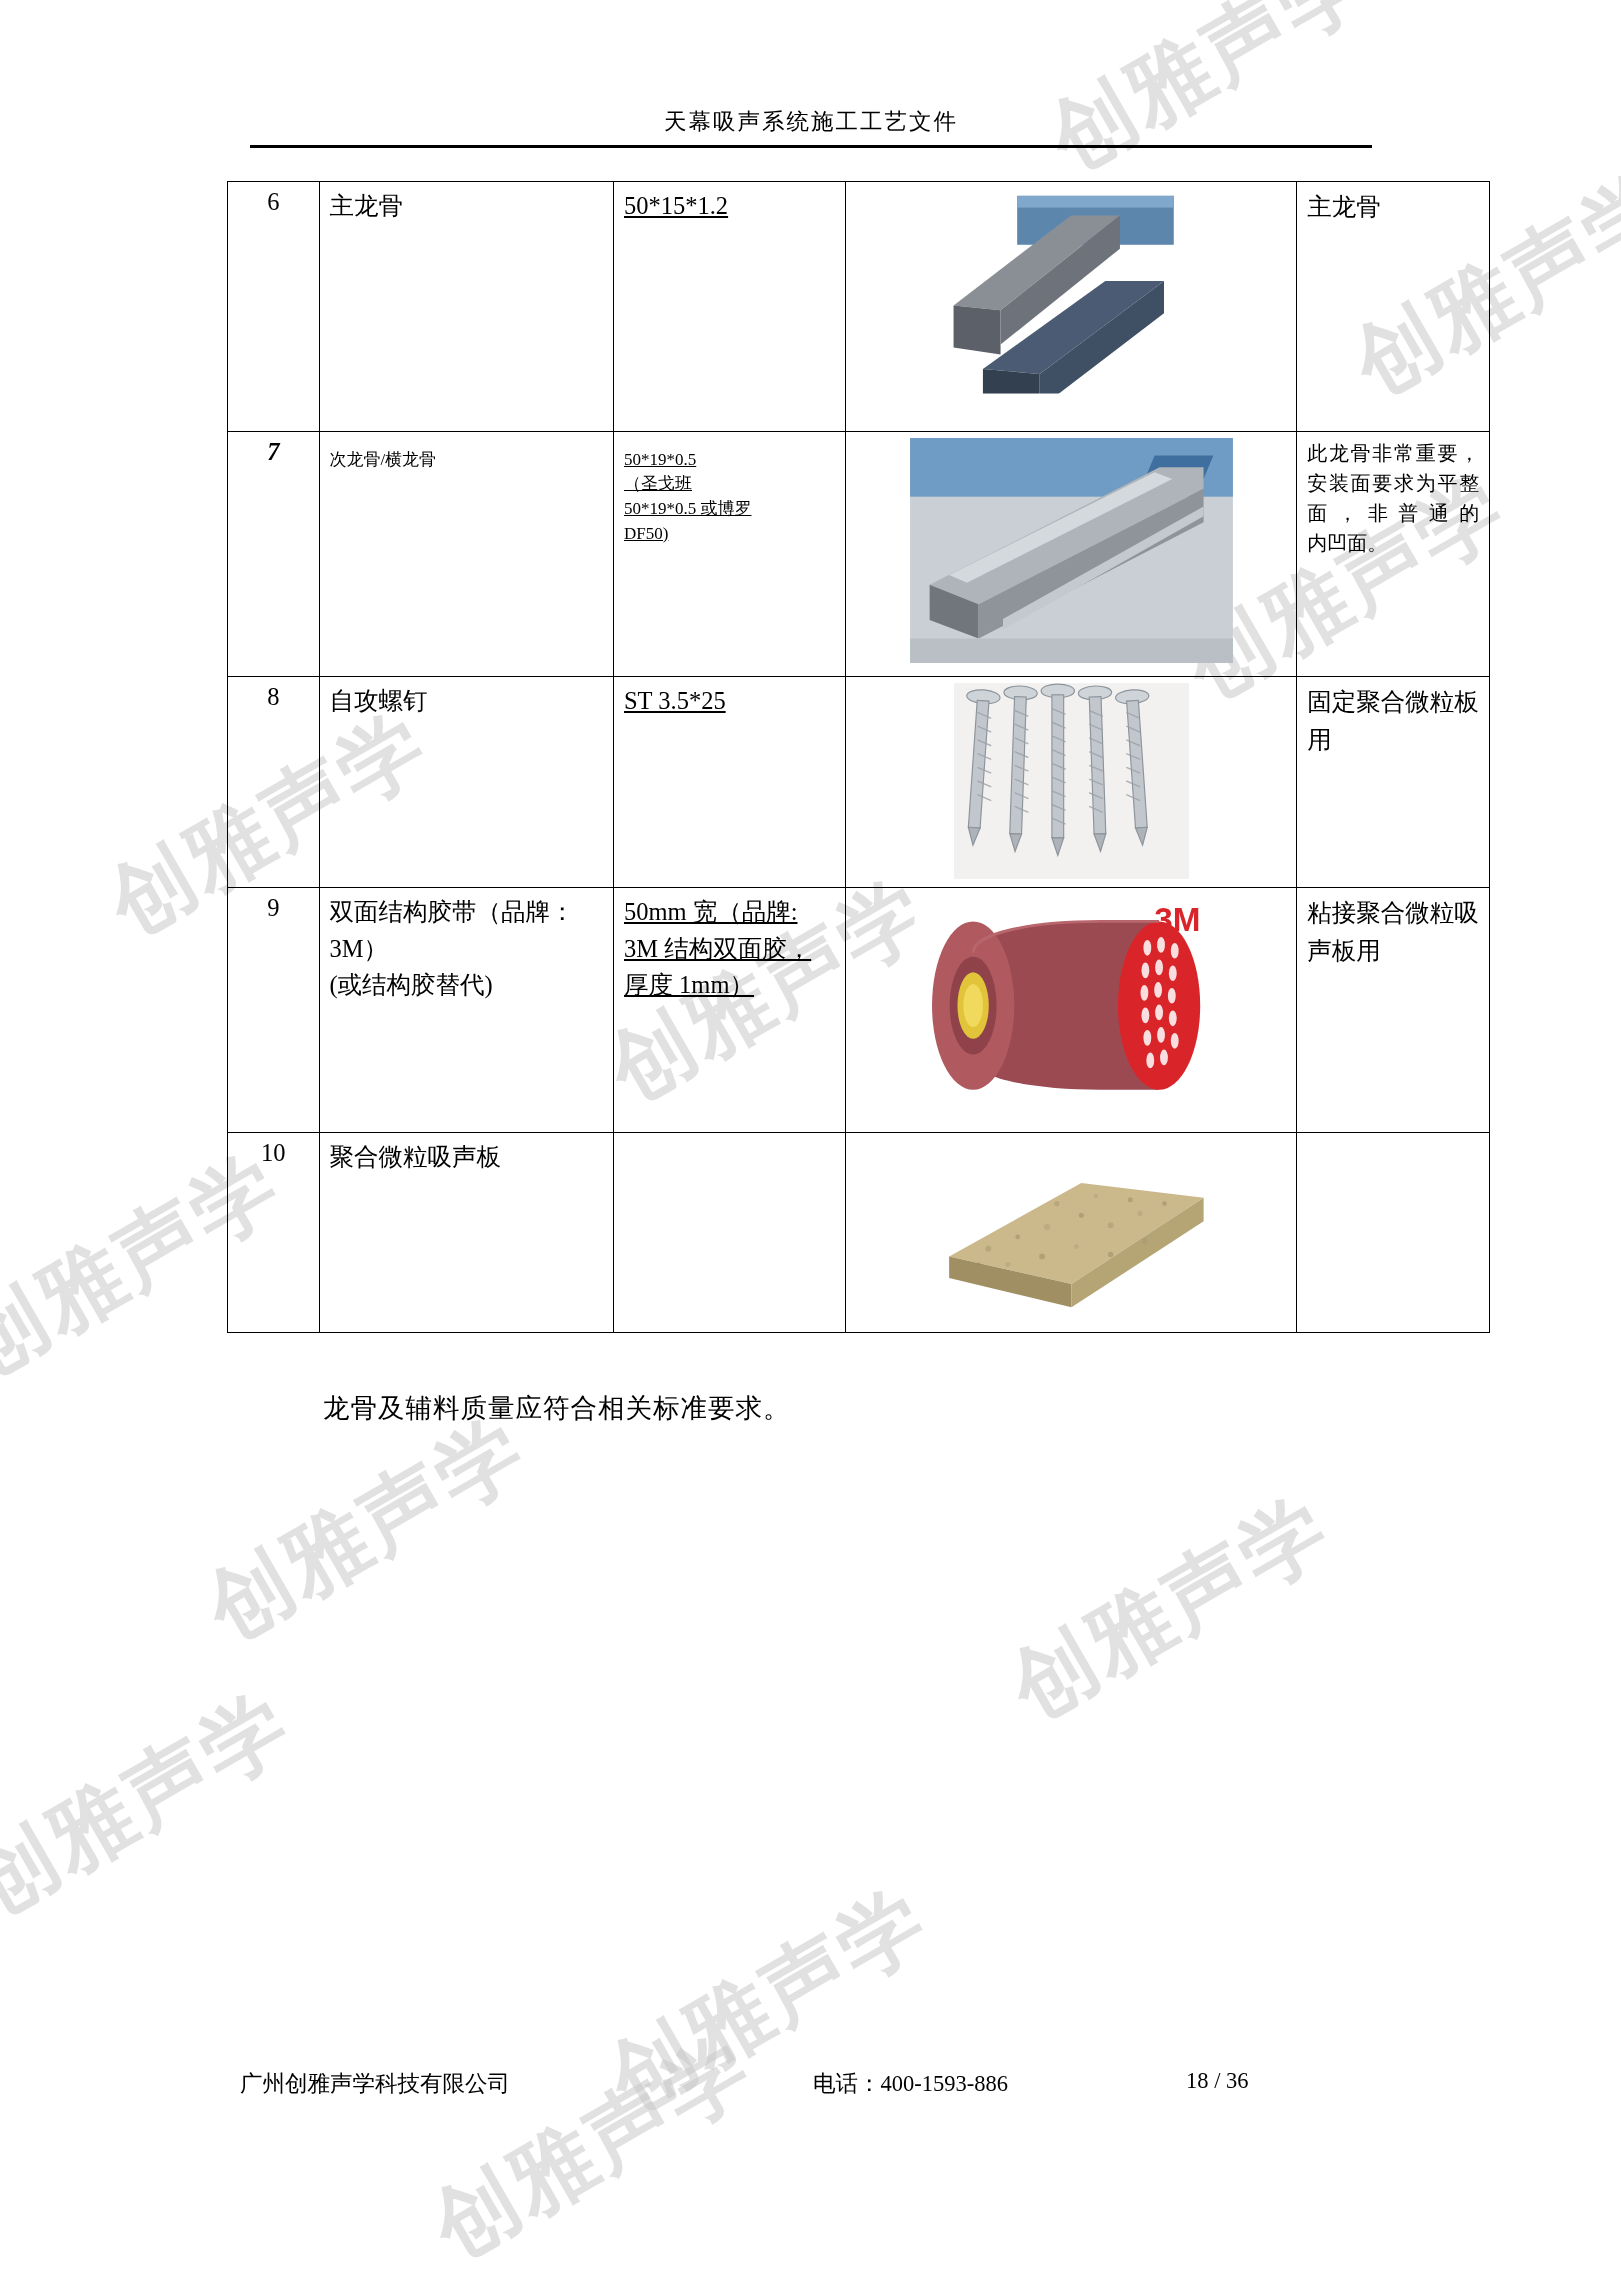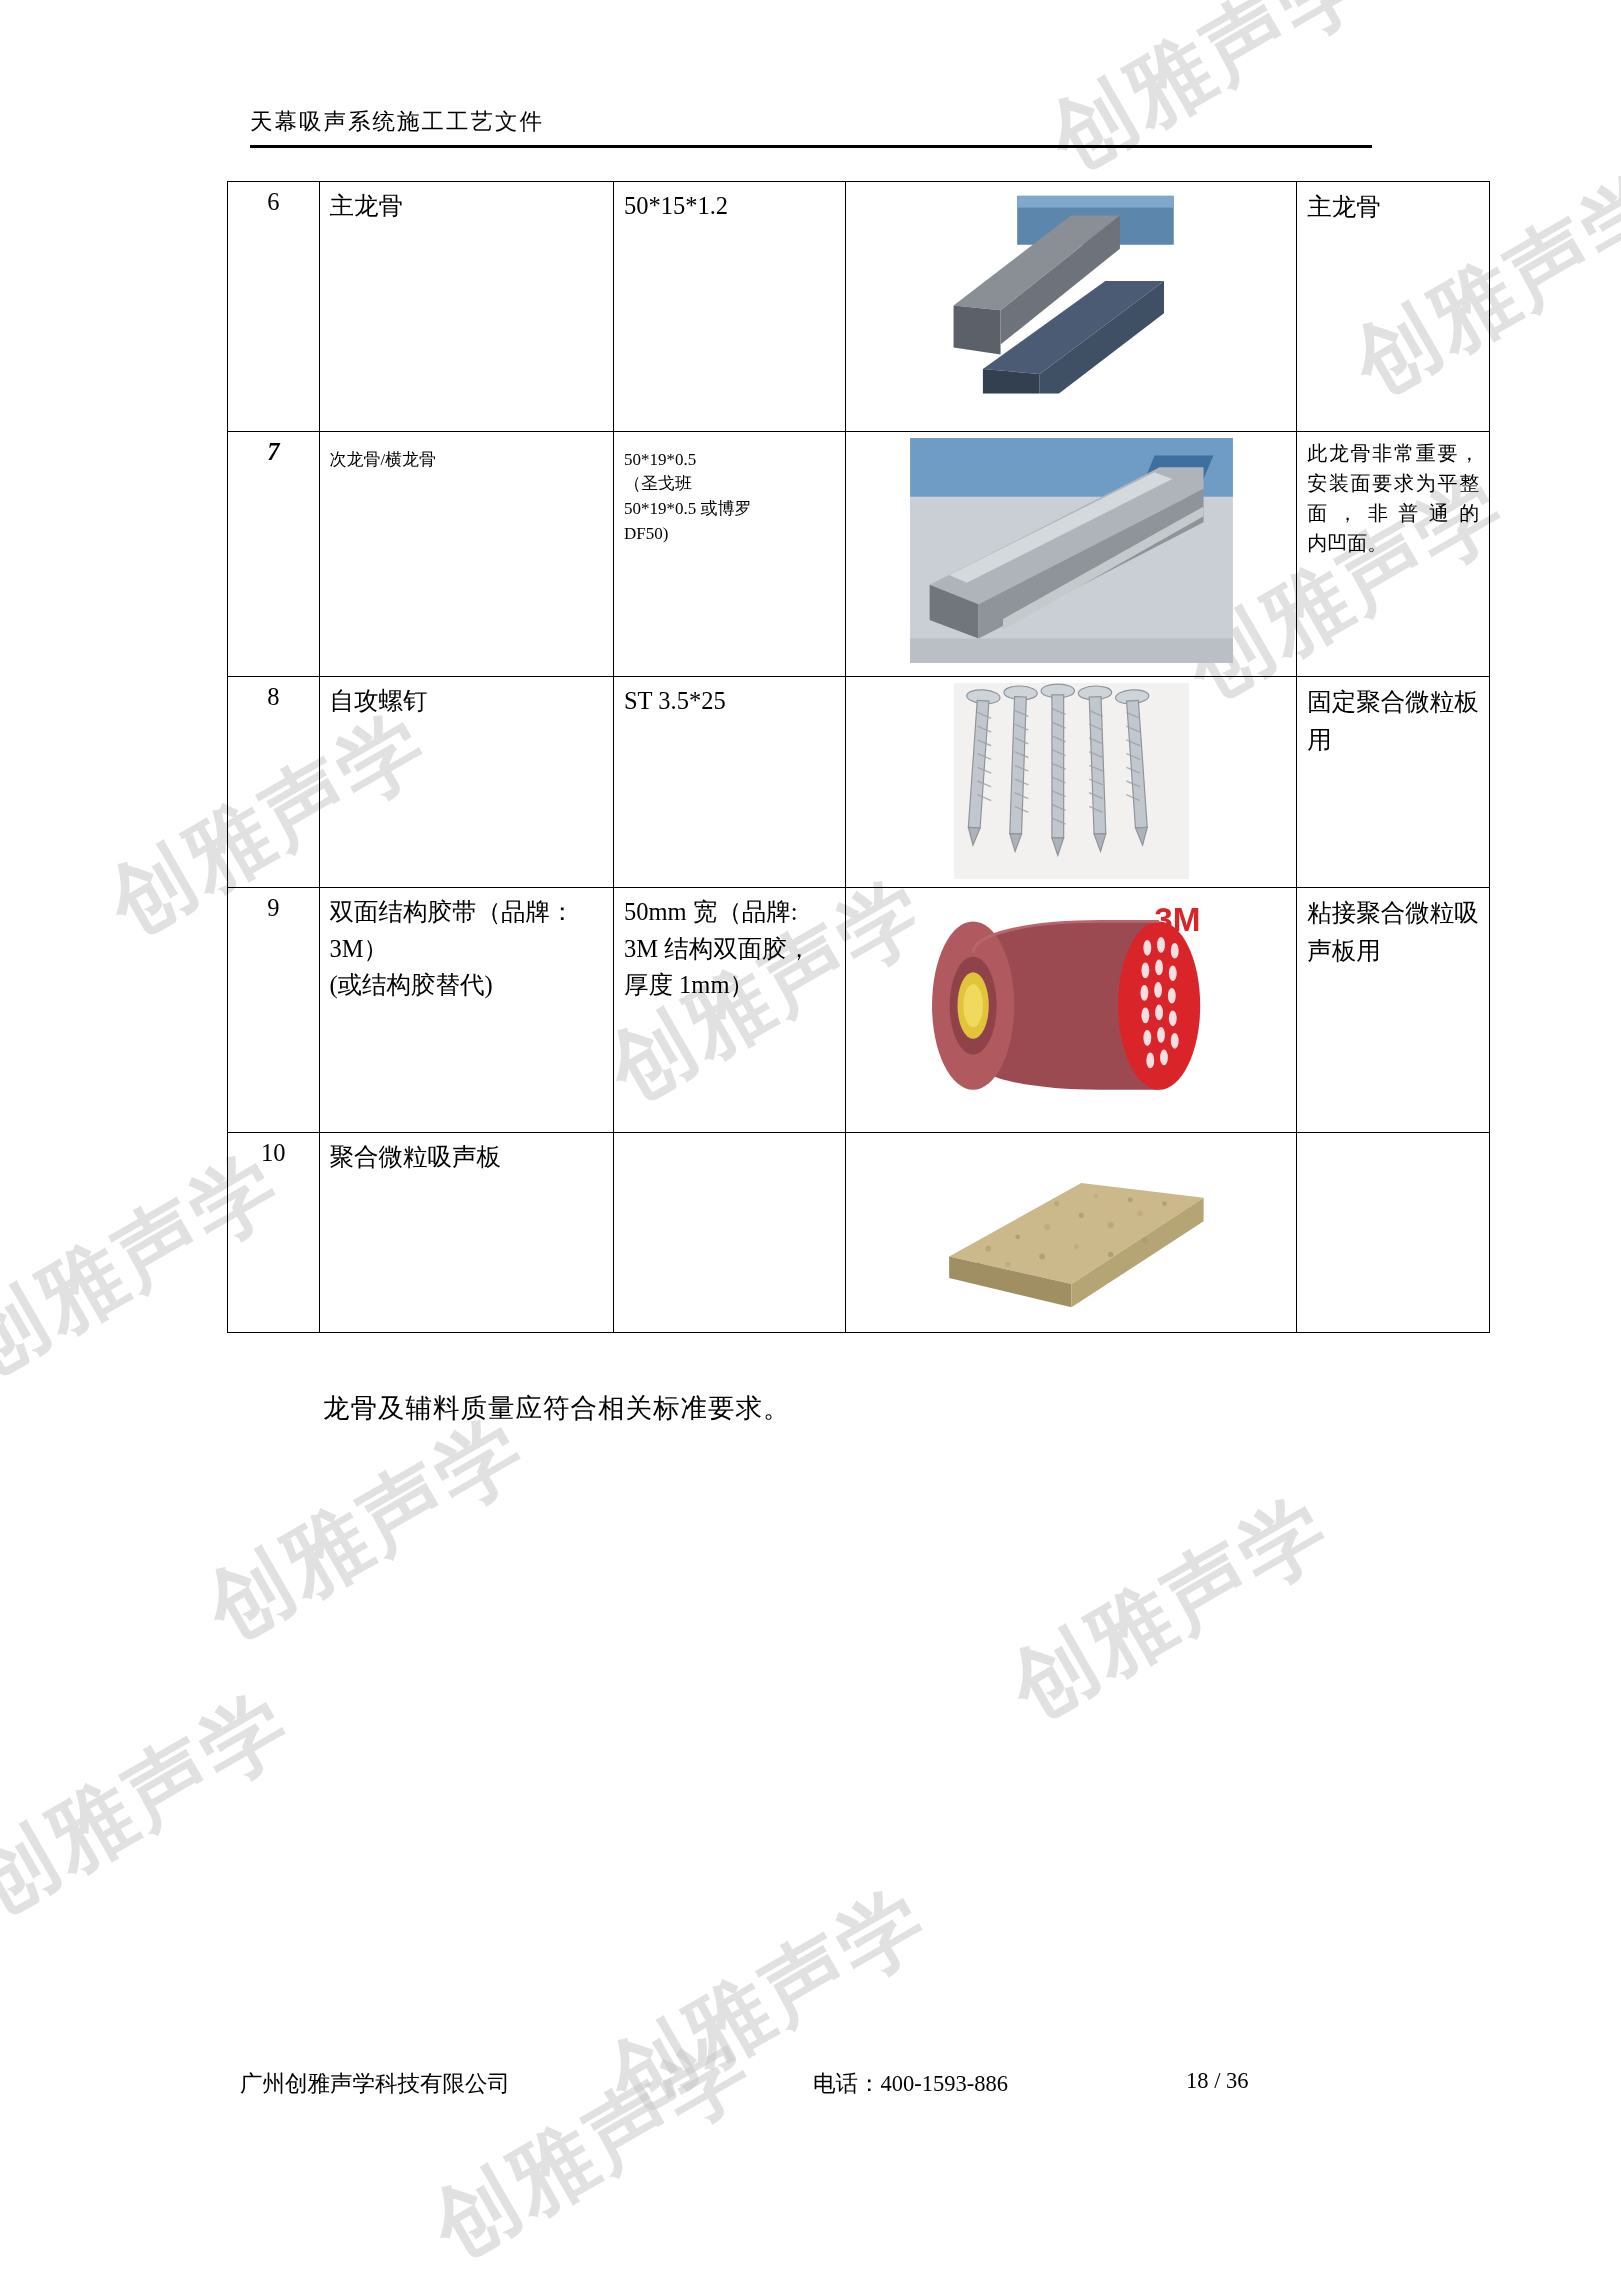--- a/index.html
+++ b/index.html
@@ -38,20 +38,21 @@
     transform-origin: left top;
     letter-spacing: 3.9px;
   }
 
   
   .header {
     position: absolute;
     top: 106px;
     left: 250px;
     width: 1122px;
+    text-align: center;
     font-size: 22.5px;
     font-family: Liberation Sans, sans-serif;
     letter-spacing: 2px;
     z-index: 10;
   }
   .header-rule {
     position: absolute;
     top: 145px;
     left: 250px;
     width: 1122px;
@@ -74,21 +75,21 @@
     table-layout: fixed;
   }
   table.matrix td {
     border: 1.5px solid #000;
     vertical-align: top;
     padding: 5.9px 9.8px 7.8px 9.8px;
     background: transparent;
   }
   td.c-no      { width: 71px;  text-align: center; font-size: 24.5px; padding-top: 13.7px; }
   td.c-name    { width: 274px; font-size: 24.5px; line-height: 1.5; padding-top: 13.7px; }
-  td.c-spec    { width: 211px; font-size: 24.5px; line-height: 1.5; padding-top: 13.7px; }
+  td.c-spec    { width: 211px; font-size: 24.5px; line-height: 1.5; padding-top: 13.7px; text-decoration: underline; }
   td.c-img     { width: 431px; padding: 0; }
   td.c-note    { width: 172px; font-size: 24.5px; line-height: 1.55; padding-top: 13.7px; }
 
   td.small     { font-size: 17px; line-height: 1.45; }
   td.note-just { text-align: justify; text-align-last: justify; font-size: 20px; line-height: 1.5; }
   td.note-just .last { text-align-last: left; display:block; }
 
   .cellimg {
     width: 100%;
     display: flex;

